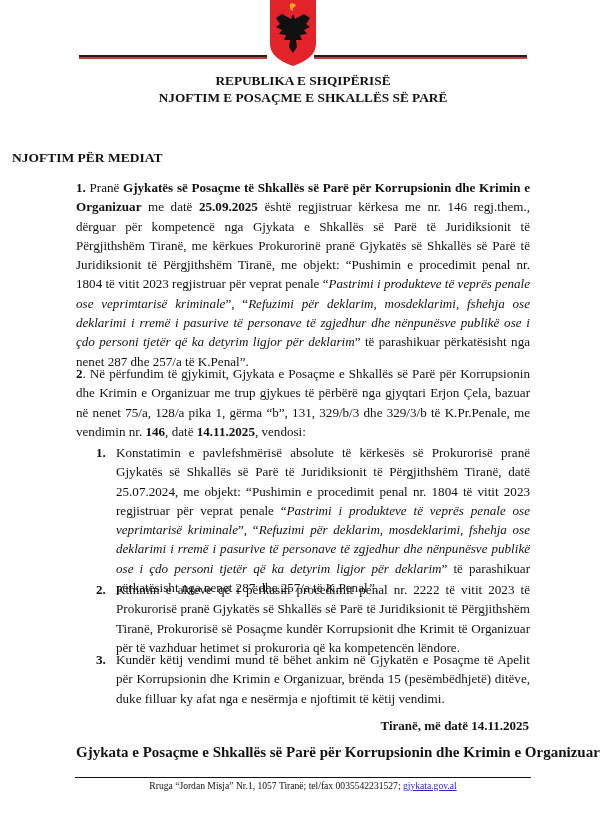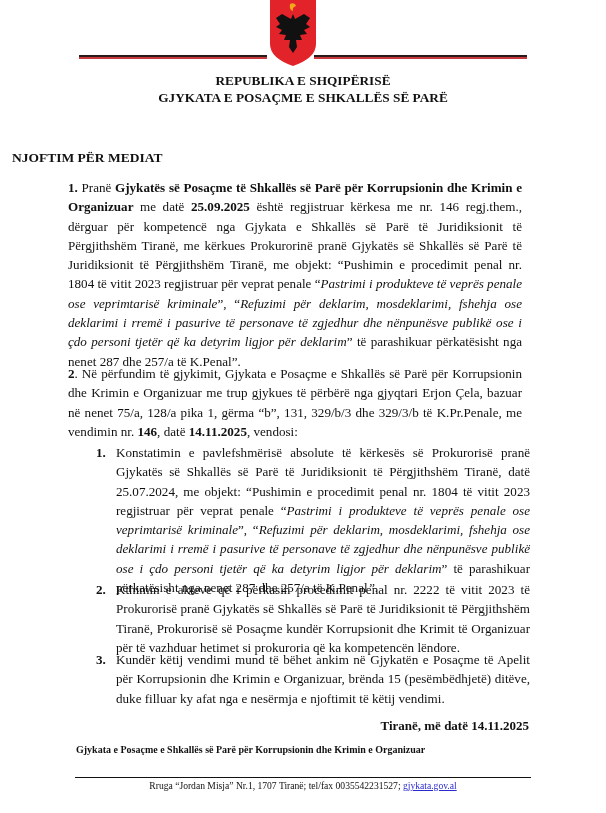--- a/index.html
+++ b/index.html
@@ -13,33 +13,33 @@
   .rule-left { left:79px; width:188px; }
   .rule-right { left:314px; width:213px; }
 
   .emblem { position:absolute; left:268px; top:0; width:50px; height:66px; }
 
   .header-lines { position:absolute; top:72px; left:0; width:606px; text-align:center;
                   font-weight:bold; font-size:13.3px; line-height:17px; }
   .title { position:absolute; top:150px; left:12px; width:606px; 
            font-weight:bold; font-size:13.5px; }
 
-  .para { position:absolute; left:68px; width:454px; font-size:13.1px; line-height:19.3px;
+  .para { position:absolute; left:76px; width:454px; font-size:13.1px; line-height:19.3px;
           text-align:justify; }
   .p1 { top:178px; }
   .p2 { top:340px;margin-top:24px; }
   .list { position:absolute; left:96px; width:434px; font-size:13.1px; line-height:19.3px; }
   .li { position:relative; padding-left:20px; text-align:justify; }
   .li .num { position:absolute; left:0; top:0; font-weight:bold; }
   .l1 { top:443px; }
   .l2 { top:580px; }
   .l3 { top:650px; }
 
   .place-date { position:absolute; top:718px; right:77px; font-weight:bold; font-size:13px; }
-  .court-sign { position:absolute; top:744px; left:76px; font-weight:bold; font-size:10px; }
+  .court-sign { position:absolute; top:744px; left:76px; font-weight:bold; font-size:15px; }
   .footer-rule { position:absolute; top:777px; left:75px; width:456px; height:1px; background:#111; }
   .footer { position:absolute; top:780px; left:0; width:606px; text-align:center; font-size:9.6px; }
   .footer a { color:#2a2ad0; text-decoration:underline;text-align:right; }
   b { font-weight:bold; }
   i { font-style:italic; }
 </style>
 </head>
 <body>
 
 <div class="page">
@@ -54,21 +54,21 @@
   </div>
 
   <svg class="emblem" viewBox="0 0 50 66">
     <path d="M2 0 H48 V44 Q48 58 25 66 Q2 58 2 44 Z" fill="#e2242a"></path>
     <path d="M22 4 Q27 2 28 6 Q24 7 25 11 Q21 10 22 4 Z" fill="#f2a81d"></path>
     <path d="M25 14 L23 19 L14 14 L8 18 L12 24 L8 27 L14 30 L11 34 L18 35 L16 40 L22 40 L21 47 L25 53 L29 47 L28 40 L34 40 L32 35 L39 34 L36 30 L42 27 L38 24 L42 18 L36 14 L27 19 Z" fill="#111"></path>
   </svg>
 
   <div class="header-lines">
     <div>REPUBLIKA E SHQIPËRISË</div>
-    <div>GJYKATA E POSAÇME E SHKALLËS SË PARË</div>
+    <div>NJOFTIM E POSAÇME E SHKALLËS SË PARË</div>
   </div>
 
   <div class="title">NJOFTIM PËR MEDIAT</div>
 
   <div class="para p1"><b>1.</b><span> Pranë </span><b>Gjykatës së Posaçme të Shkallës së Parë për Korrupsionin dhe Krimin e Organizuar</b><span> me datë </span><b>25.09.2025</b><span> është regjistruar kërkesa me nr. 146 regj.them., dërguar për kompetencë nga Gjykata e Shkallës së Parë të Juridiksionit të Përgjithshëm Tiranë, me kërkues Prokurorinë pranë Gjykatës së Shkallës së Parë të Juridiksionit të Përgjithshëm Tiranë, me objekt: “Pushimin e procedimit penal nr. 1804 të vitit 2023 regjistruar për veprat penale “</span><i>Pastrimi i produkteve të veprës penale ose veprimtarisë kriminale</i><span>”, “</span><i>Refuzimi për deklarim, mosdeklarimi, fshehja ose deklarimi i rremë i pasurive të personave të zgjedhur dhe nënpunësve publikë ose i çdo personi tjetër që ka detyrim ligjor për deklarim</i><span>” të parashikuar përkatësisht nga nenet 287 dhe 257/a të K.Penal”.</span></div>
 
   <div class="para p2"><b>2</b><span>. Në përfundim të gjykimit, Gjykata e Posaçme e Shkallës së Parë për Korrupsionin dhe Krimin e Organizuar me trup gjykues të përbërë nga gjyqtari Erjon Çela, bazuar në nenet 75/a, 128/a pika 1, gërma “b”, 131, 329/b/3 dhe 329/3/b të K.Pr.Penale, me vendimin nr. </span><b>146</b><span>, datë </span><b>14.11.2025</b><span>, vendosi:</span></div>
 
   <div class="list l1">
     <div class="li"><span class="num">1.</span><span>Konstatimin e pavlefshmërisë absolute të kërkesës së Prokurorisë pranë Gjykatës së Shkallës së Parë të Juridiksionit të Përgjithshëm Tiranë, datë 25.07.2024, me objekt: “Pushimin e procedimit penal nr. 1804 të vitit 2023 regjistruar për veprat penale “</span><i>Pastrimi i produkteve të veprës penale ose veprimtarisë kriminale</i><span>”, “</span><i>Refuzimi për deklarim, mosdeklarimi, fshehja ose deklarimi i rremë i pasurive të personave të zgjedhur dhe nënpunësve publikë ose i çdo personi tjetër që ka detyrim ligjor për deklarim</i><span>” të parashikuar përkatësisht nga nenet 287 dhe 257/a të K.Penal</span><i>”.</i></div>
@@ -79,15 +79,15 @@
   </div>
 
   <div class="list l3">
     <div class="li"><span class="num">3.</span><span>Kundër këtij vendimi mund të bëhet ankim në Gjykatën e Posaçme të Apelit për Korrupsionin dhe Krimin e Organizuar, brënda 15 (pesëmbëdhjetë) ditëve, duke filluar ky afat nga e nesërmja e njoftimit të këtij vendimi.</span></div>
   </div>
 
   <div class="place-date">Tiranë, më datë 14.11.2025</div>
   <div class="court-sign">Gjykata e Posaçme e Shkallës së Parë për Korrupsionin dhe Krimin e Organizuar</div>
 
   <div class="footer-rule"></div>
-  <div class="footer"><span>Rruga “Jordan Misja” Nr.1, 1707 Tiranë; tel/fax 0035542231527; </span><a>gjykata.gov.al</a></div>
+  <div class="footer"><span>Rruga “Jordan Misja” Nr.1, 1057 Tiranë; tel/fax 0035542231527; </span><a>gjykata.gov.al</a></div>
 
 </div>
 
 </body></html>

